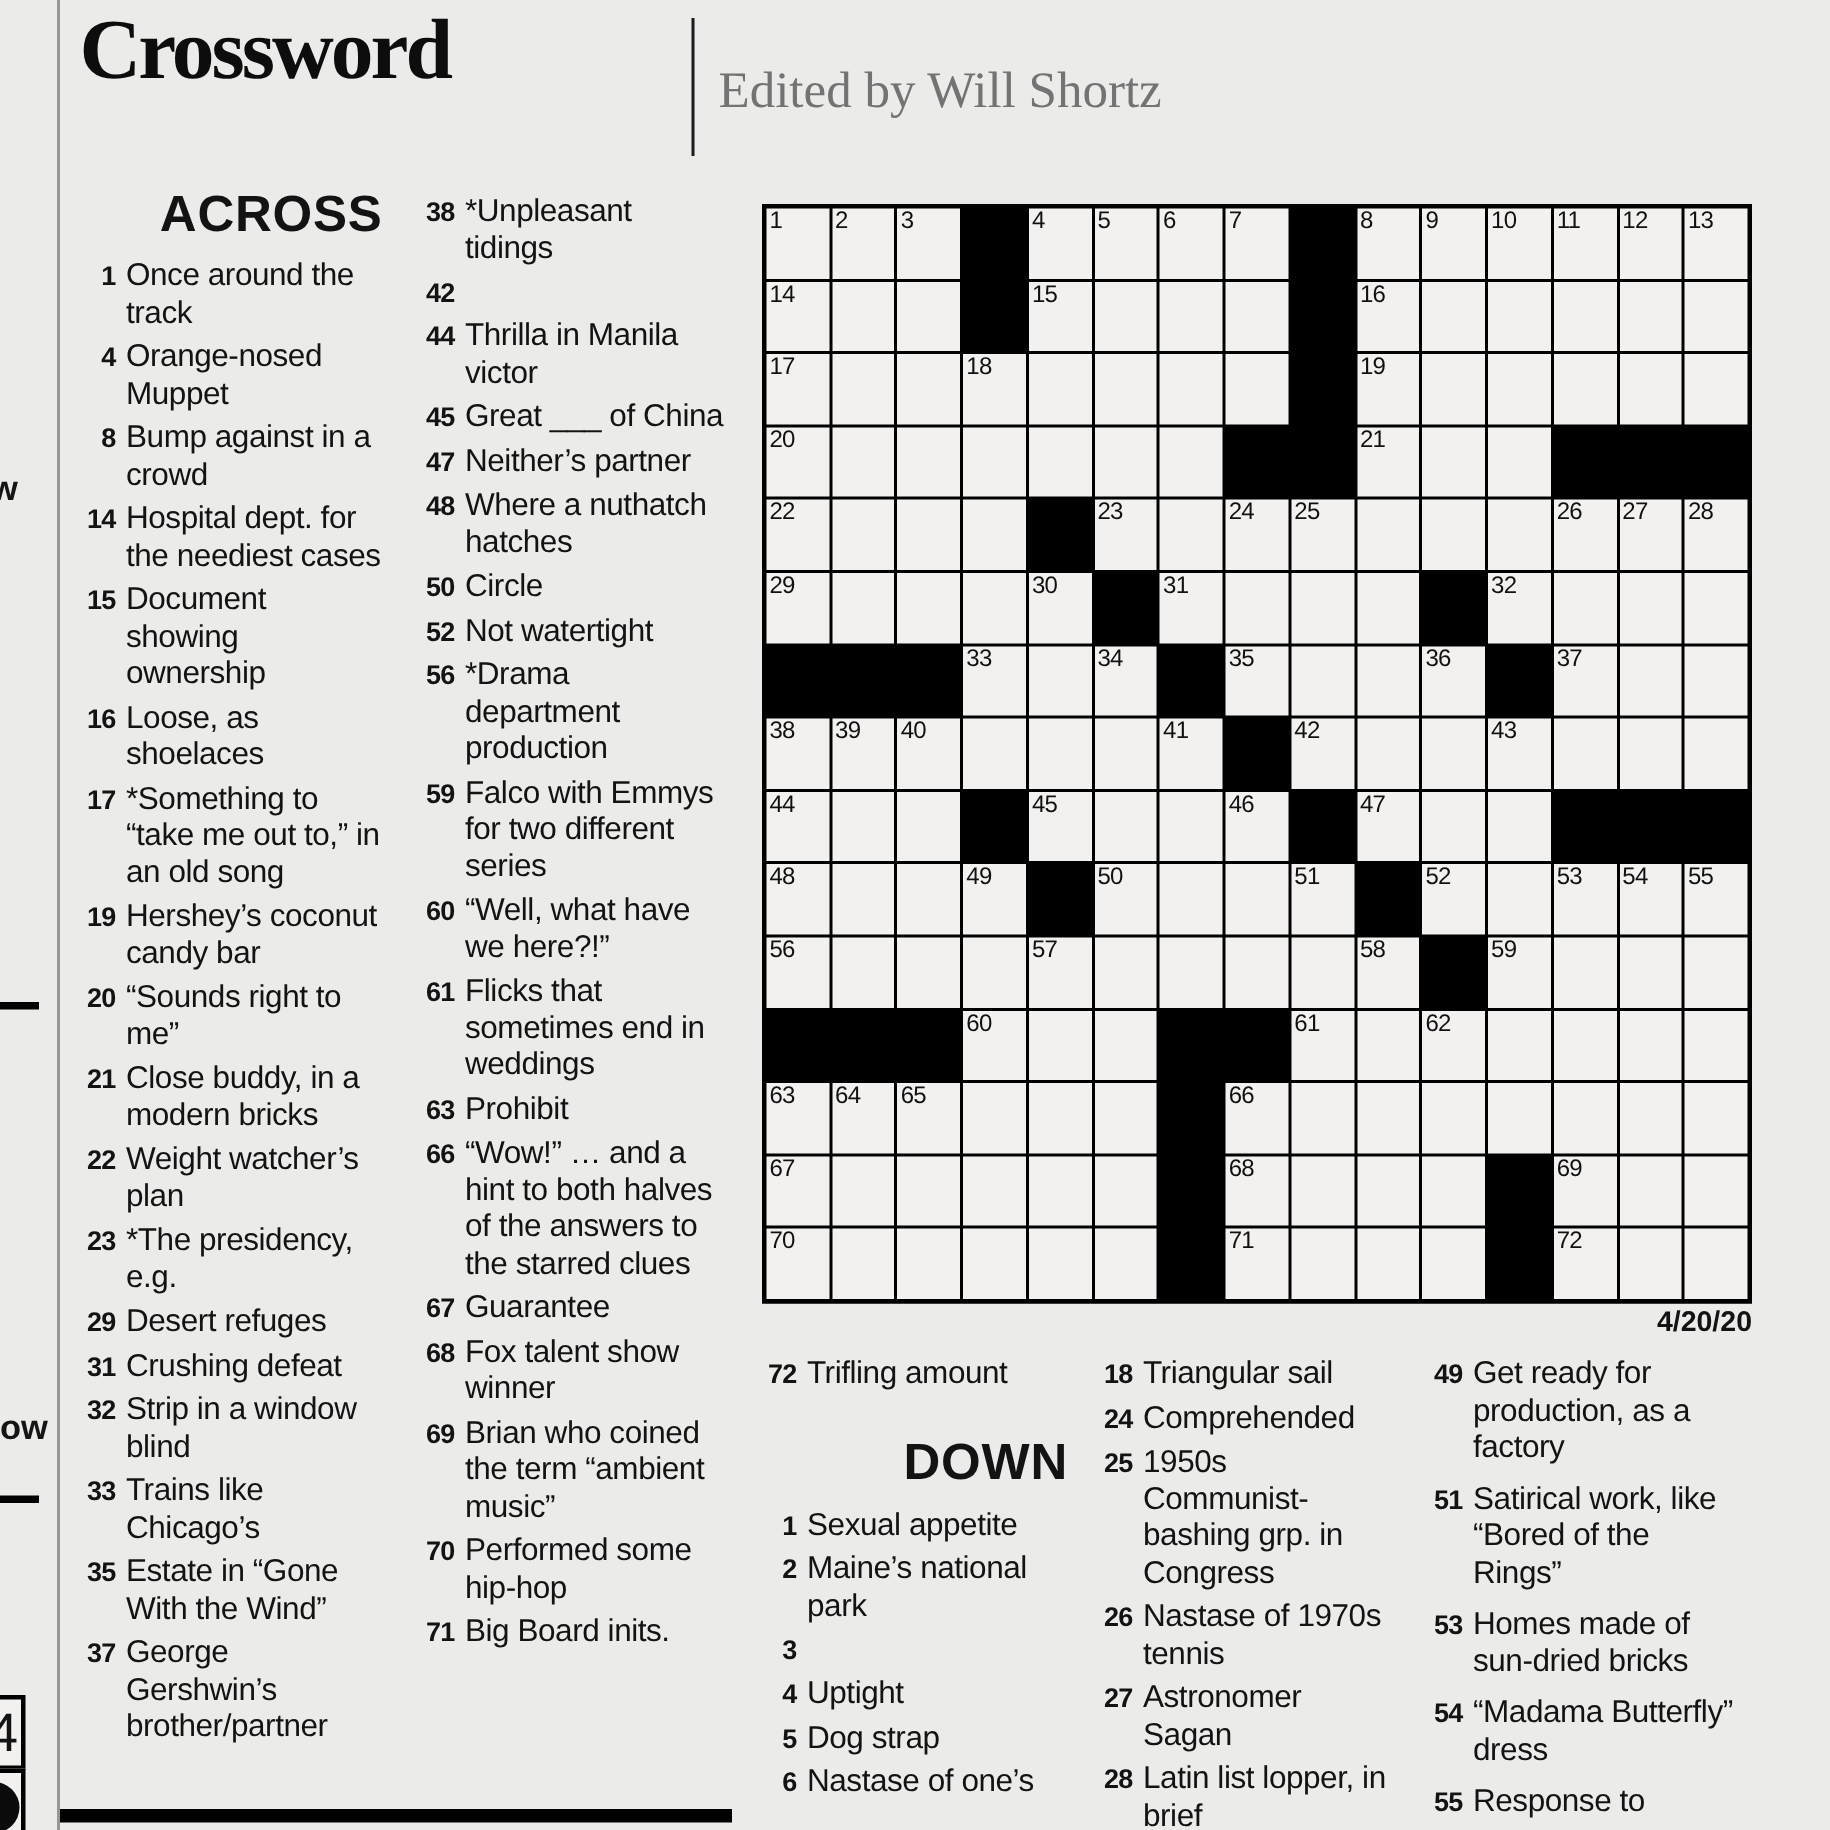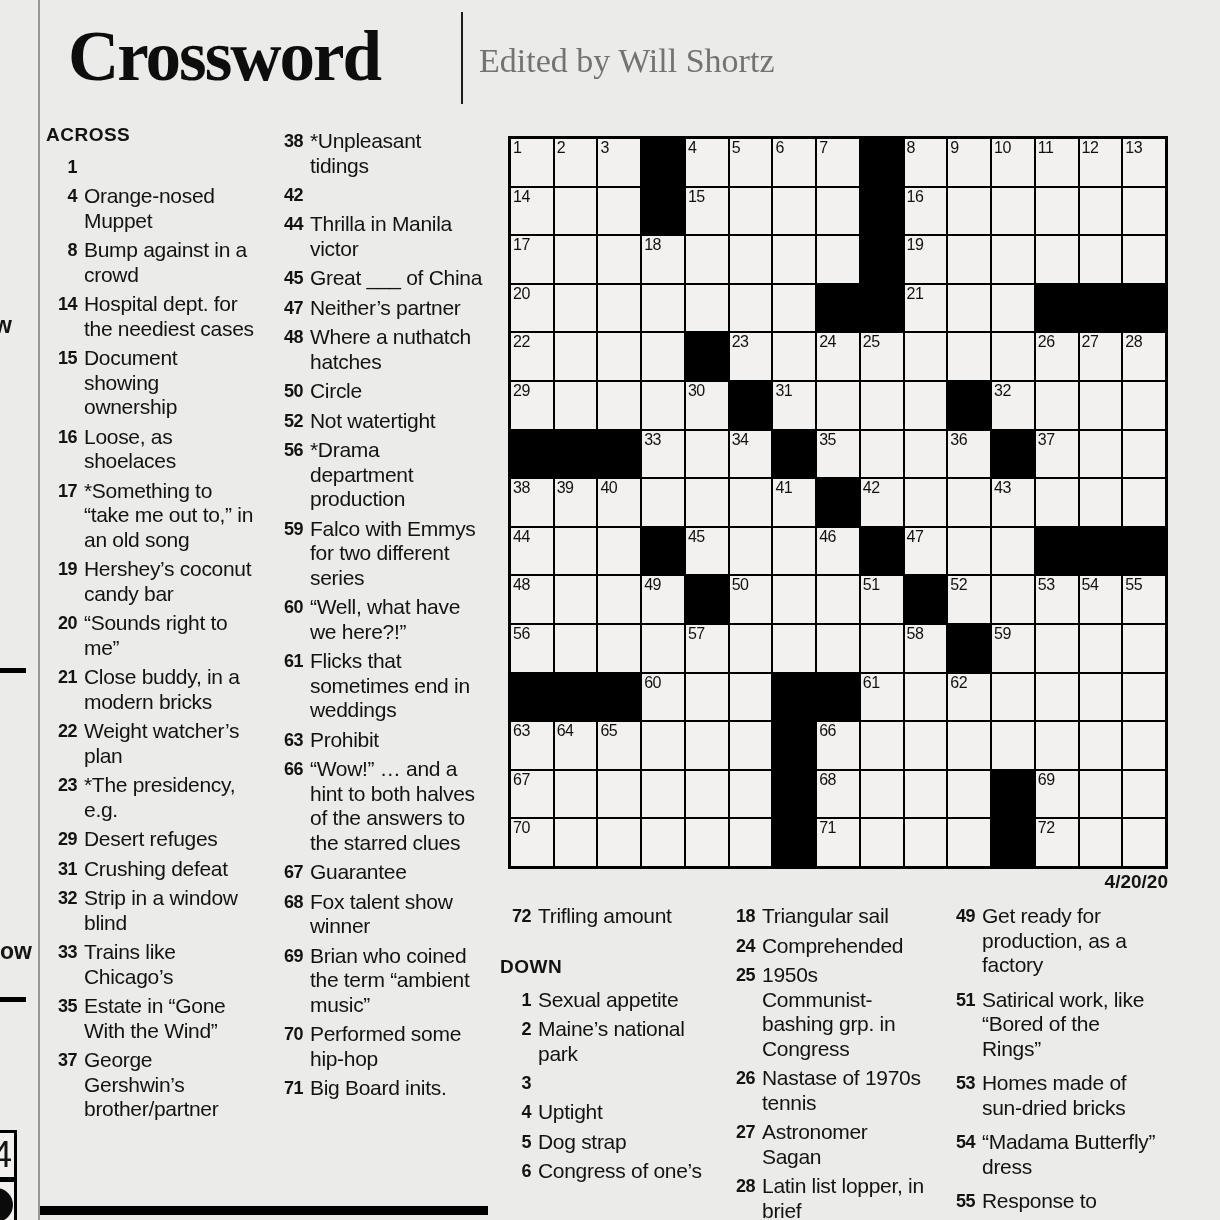--- a/index.html
+++ b/index.html
@@ -14,44 +14,44 @@
   .frag-w{left:-6px;top:312px;}
   .frag-ow{left:0px;top:938px;}
   .edge-line{position:absolute;background:#000;height:5px;}
   .l1{left:0;top:668px;width:26px;}
   .l2{left:0;top:997px;width:26px;}
   .edge-cell{position:absolute;border:3px solid #000;background:#f2f1ef;box-sizing:border-box;}
   .ec1{left:-31px;top:1130px;width:48px;height:50px;font-size:36px;line-height:44px;text-align:right;padding-right:2px;}
   .ec2{left:-31px;top:1179px;width:48px;height:50px;}
   .blob{position:absolute;right:1px;top:6px;width:34px;height:34px;border-radius:50%;background:#0b0b0b;}
   
-  .title{position:absolute;left:53px;top:4px;margin:15px;
+  .title{position:absolute;left:53px;top:4px;margin:0;
     font-family:"Liberation Serif","DejaVu Serif",serif;
-    font-weight:700;font-size:71px;line-height:1.05;letter-spacing:-2px;color:#0d0d0d;}
+    font-weight:700;font-size:57px;line-height:1.05;letter-spacing:-2px;color:#0d0d0d;}
   .hdiv{position:absolute;left:461px;top:12px;width:2px;height:92px;background:#1c1c1c;}
   .edited{position:absolute;left:479px;top:42px;
     font-family:"Liberation Serif","DejaVu Serif",serif;font-size:34px;color:#737373;}
   .byline{position:absolute;right:52px;top:104px;
     font-family:"Liberation Serif","DejaVu Serif",serif;font-size:16px;letter-spacing:0.6px;color:#111;margin-top:36px;}
   
   .grid{position:absolute;left:508px;top:136px;width:660px;height:733px;
     box-sizing:border-box;border:3px solid #000;background:#000;
     display:grid;grid-template-columns:repeat(15,1fr);grid-template-rows:repeat(15,1fr);gap:2px;}
   .cell{background:#f2f1ef;position:relative;}
   .cell.black{background:#000;}
   .cnum{position:absolute;top:0;left:2px;font-size:16px;line-height:18px;letter-spacing:-0.5px;color:#111;}
   .date{position:absolute;right:52px;top:871px;font-weight:700;font-size:19px;}
   
   .col{position:absolute;}
   .col1{left:46px;top:124px;width:209px;}
   .col2{left:272px;top:129px;width:211px;}
   .colA{left:500px;top:904px;width:212px;}
   .colB{left:724px;top:904px;width:202px;}
   .colC{left:944px;top:904px;width:218px;}
-  .listhead{margin:0 0 9px 0;font-size:19px;font-weight:700;text-align:left;letter-spacing:0.5px;}
+  .listhead{margin:0 0 9px 0;font-size:34px;font-weight:700;text-align:right;letter-spacing:0.5px;}
   .downhead{margin:27px 0 10px 0;}
   .clue{display:flex;margin-bottom:5px;}
   .colC .clue{margin-bottom:10px;}
   .cnumcol{flex:0 0 31px;text-align:right;font-weight:700;font-size:18px;line-height:24px;
     margin-right:7px;letter-spacing:-0.5px;}
   .ctext{font-size:21px;line-height:24.5px;letter-spacing:-0.3px;}
   
   .bottombar{position:absolute;left:40px;top:1206px;width:448px;height:9px;background:#000;}
 </style>
 </head>
@@ -70,20 +70,21 @@
 <h1 class="title">Crossword</h1>
 <div class="hdiv"></div>
 <div class="edited">Edited by Will Shortz</div>
 <div class="byline">PUZZLE BY LYNN LEMPEL</div>
 
 <section class="col col1">
   <h2 class="listhead">ACROSS</h2>
   <div class="cluelist">
       <div class="clue">
         <span class="cnumcol">1</span>
+        <span class="ctext">Once around the track</span>
       </div>
       <div class="clue">
         <span class="cnumcol">4</span>
         <span class="ctext">Orange-nosed Muppet</span>
       </div>
       <div class="clue">
         <span class="cnumcol">8</span>
         <span class="ctext">Bump against in a crowd</span>
       </div>
       <div class="clue">
@@ -624,21 +625,21 @@
       <div class="clue">
         <span class="cnumcol">4</span>
         <span class="ctext">Uptight</span>
       </div>
       <div class="clue">
         <span class="cnumcol">5</span>
         <span class="ctext">Dog strap</span>
       </div>
       <div class="clue">
         <span class="cnumcol">6</span>
-        <span class="ctext">Congress of one’s</span>
+        <span class="ctext">Nastase of one’s</span>
       </div>
     </div>
 </section>
 <section class="col colB">
   <div class="cluelist">
       <div class="clue">
         <span class="cnumcol">18</span>
         <span class="ctext">Triangular sail</span>
       </div>
       <div class="clue">

